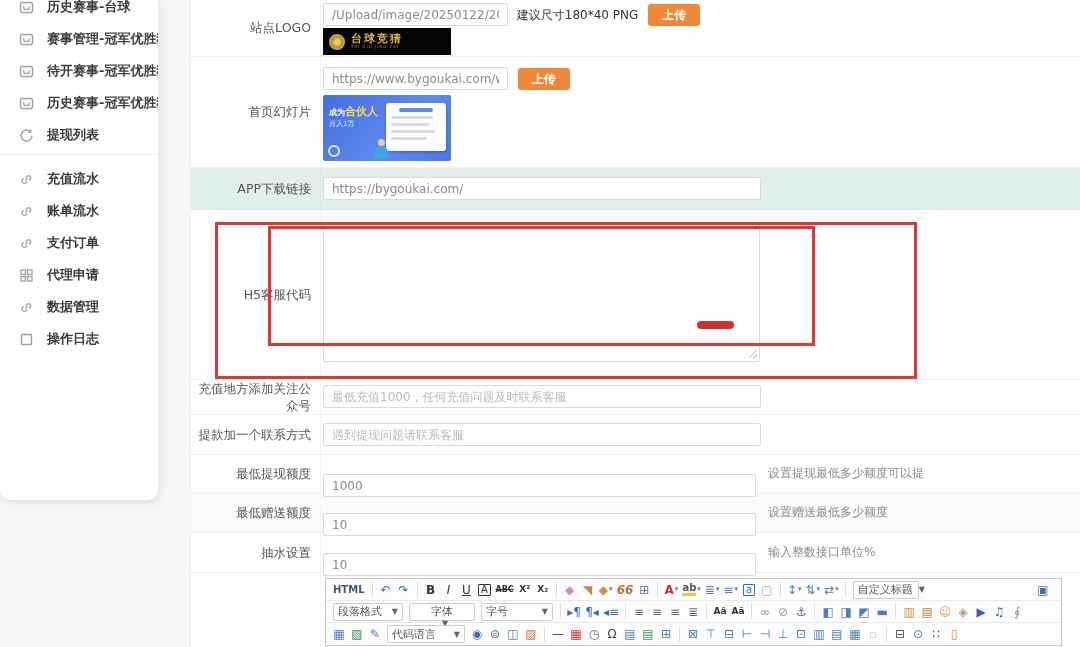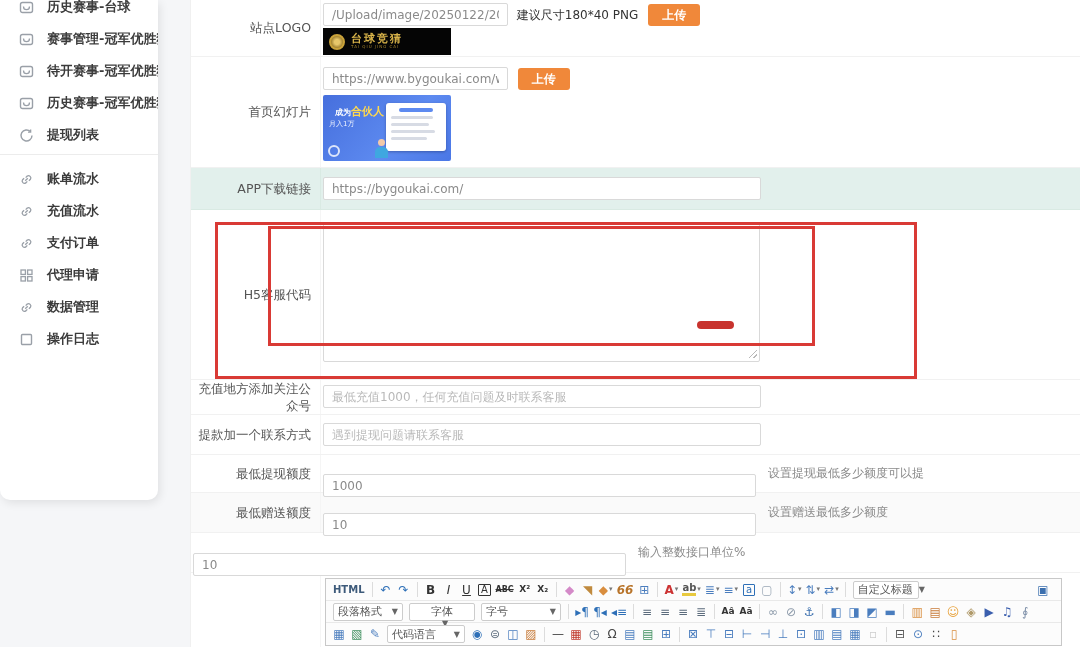--- a/index.html
+++ b/index.html
@@ -69,21 +69,21 @@
   .logo-txt { display:flex; flex-direction:column; line-height:1.1; }
   .logo-cn { color:#d9b44a; font-size:11px; font-weight:bold; letter-spacing:2px; white-space:nowrap; }
   .logo-en { color:#a8862e; font-size:4px; letter-spacing:1px; white-space:nowrap; }
 
   
   .banner-art {
     position:absolute; left:2px; top:38px; width:128px; height:66px;
     background:linear-gradient(130deg,#466fdd 0%,#5d8af0 60%,#4a77e6 100%);
     border-radius:2px; overflow:hidden;
   }
-  .banner-t1 { position:absolute; left:12px; top:9px; font-size:8px; color:#fff; font-weight:bold; white-space:nowrap; }
+  .banner-t1 { position:absolute; left:6px; top:9px; font-size:8px; color:#fff; font-weight:bold; white-space:nowrap; }
   .banner-t1 b { color:#ffd84d; font-size:11px; }
   .banner-t2 { position:absolute; left:6px; top:24px; font-size:7px; color:#eef3ff; white-space:nowrap; }
   .banner-card { position:absolute; right:5px; top:8px; width:60px; height:48px;
     background:#fff; border-radius:3px; box-shadow:0 1px 3px rgba(0,0,30,.3); padding:4px 5px; }
   .banner-card .bc-title { height:4px; width:34px; background:#5d8af0; border-radius:2px; margin:1px auto 4px; }
   .banner-card .bc-line { height:3px; background:#d7dbe4; border-radius:2px; margin-bottom:4px; }
   .banner-circ { position:absolute; left:5px; bottom:4px; width:12px; height:12px;
     border-radius:50%; border:2px solid rgba(255,255,255,.8); }
   .banner-person { position:absolute; left:52px; bottom:2px; width:14px; height:20px; }
   .banner-person .head { width:7px; height:7px; border-radius:50%; background:#f2c9a8; margin-left:3px; }
@@ -188,31 +188,31 @@
       </div>
       <div class="side-divider"></div>
       <div class="side-item">
         <span class="ico">
           <svg width="15" height="15" viewBox="0 0 15 15">
             <path d="M6.2 8.8l2.6-2.6" stroke="#9aa0a8" stroke-width="1.3"></path>
             <path d="M8.3 9.4l-1.5 1.5a2.3 2.3 0 0 1-3.2-3.2l1.5-1.5" fill="none" stroke="#9aa0a8" stroke-width="1.3"></path>
             <path d="M6.7 5.6l1.5-1.5a2.3 2.3 0 0 1 3.2 3.2l-1.5 1.5" fill="none" stroke="#9aa0a8" stroke-width="1.3"></path>
           </svg>
         </span>
-        <span>账单流水</span>
+        <span>充值流水</span>
       </div>
       <div class="side-item">
         <span class="ico">
           <svg width="15" height="15" viewBox="0 0 15 15">
             <path d="M6.2 8.8l2.6-2.6" stroke="#9aa0a8" stroke-width="1.3"></path>
             <path d="M8.3 9.4l-1.5 1.5a2.3 2.3 0 0 1-3.2-3.2l1.5-1.5" fill="none" stroke="#9aa0a8" stroke-width="1.3"></path>
             <path d="M6.7 5.6l1.5-1.5a2.3 2.3 0 0 1 3.2 3.2l-1.5 1.5" fill="none" stroke="#9aa0a8" stroke-width="1.3"></path>
           </svg>
         </span>
-        <span>充值流水</span>
+        <span>账单流水</span>
       </div>
       <div class="side-item">
         <span class="ico">
           <svg width="15" height="15" viewBox="0 0 15 15">
             <path d="M6.2 8.8l2.6-2.6" stroke="#9aa0a8" stroke-width="1.3"></path>
             <path d="M8.3 9.4l-1.5 1.5a2.3 2.3 0 0 1-3.2-3.2l1.5-1.5" fill="none" stroke="#9aa0a8" stroke-width="1.3"></path>
             <path d="M6.7 5.6l1.5-1.5a2.3 2.3 0 0 1 3.2 3.2l-1.5 1.5" fill="none" stroke="#9aa0a8" stroke-width="1.3"></path>
           </svg>
         </span>
         <span>支付订单</span>
@@ -332,20 +332,21 @@
 
   <div class="row gray" style="height:40px">
     <div class="row-label">最低赠送额度</div>
     <div class="row-content" style="display:flex;align-items:center">
       <input class="inp w433" value="10" style="">
       <span class="hint">设置赠送最低多少额度</span>
     </div>
   </div>
 
   <div class="row" style="height:40px">
+    <div class="row-label">抽水设置</div>
     <div class="row-content" style="display:flex;align-items:center">
       <input class="inp w433" value="10" style="">
       <span class="hint">输入整数接口单位%</span>
     </div>
   </div>
 
   <div class="row" style="height:74px;border-bottom:none">
     <div class="row-label"></div>
     <div class="row-content">
       <div class="editor-box">
@@ -444,21 +445,21 @@
           </div>
           <div class="tb-row">
             <span class="tb-select" style="width: 70px;">
               <span>段落格式</span>
               <span class="caret">▼</span>
             </span>
             <span class="tb-select" style="width: 66px; flex-direction: column;">
               <span>字体</span>
               <span class="caret">▼</span>
             </span>
-            <span class="tb-select" style="width: 80px;">
+            <span class="tb-select" style="width: 72px;">
               <span>字号</span>
               <span class="caret">▼</span>
             </span>
             <span class="tb-sep"></span>
             <span class="tb-icon">
               <span class="g" style="color: rgb(45, 111, 183);">▸¶</span>
             </span>
             <span class="tb-icon">
               <span class="g" style="color: rgb(45, 111, 183);">¶◂</span>
             </span>

